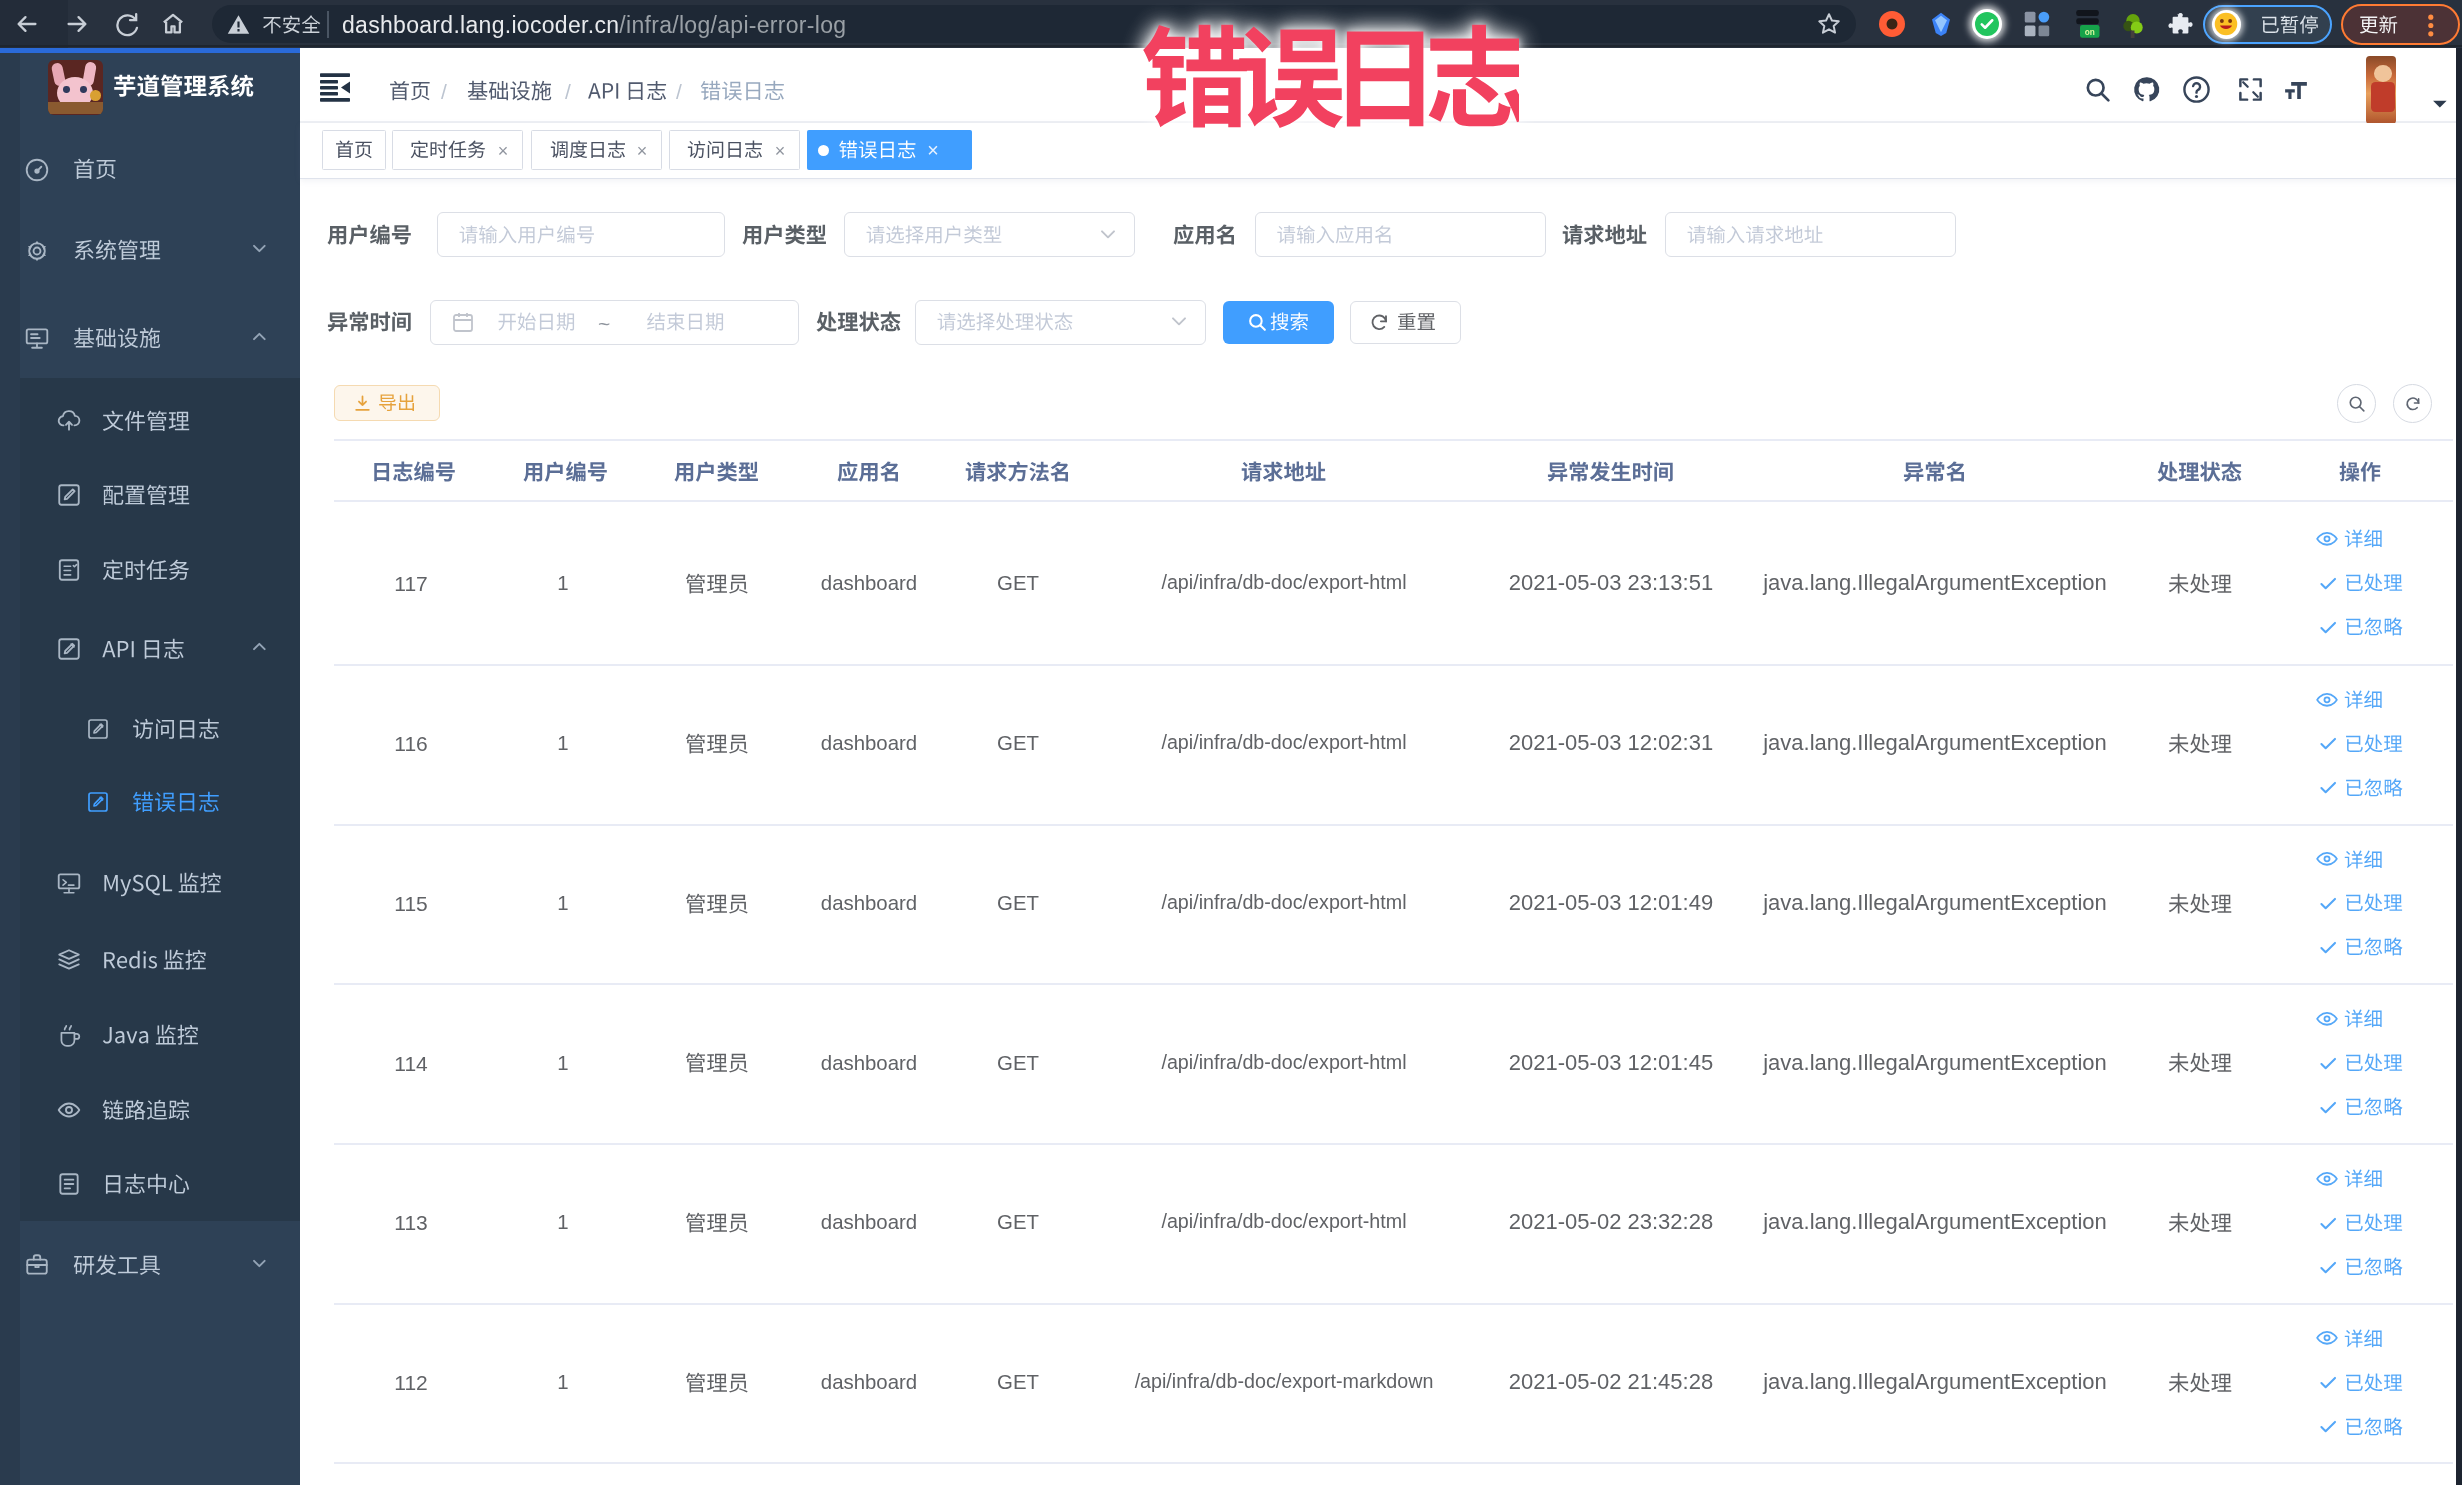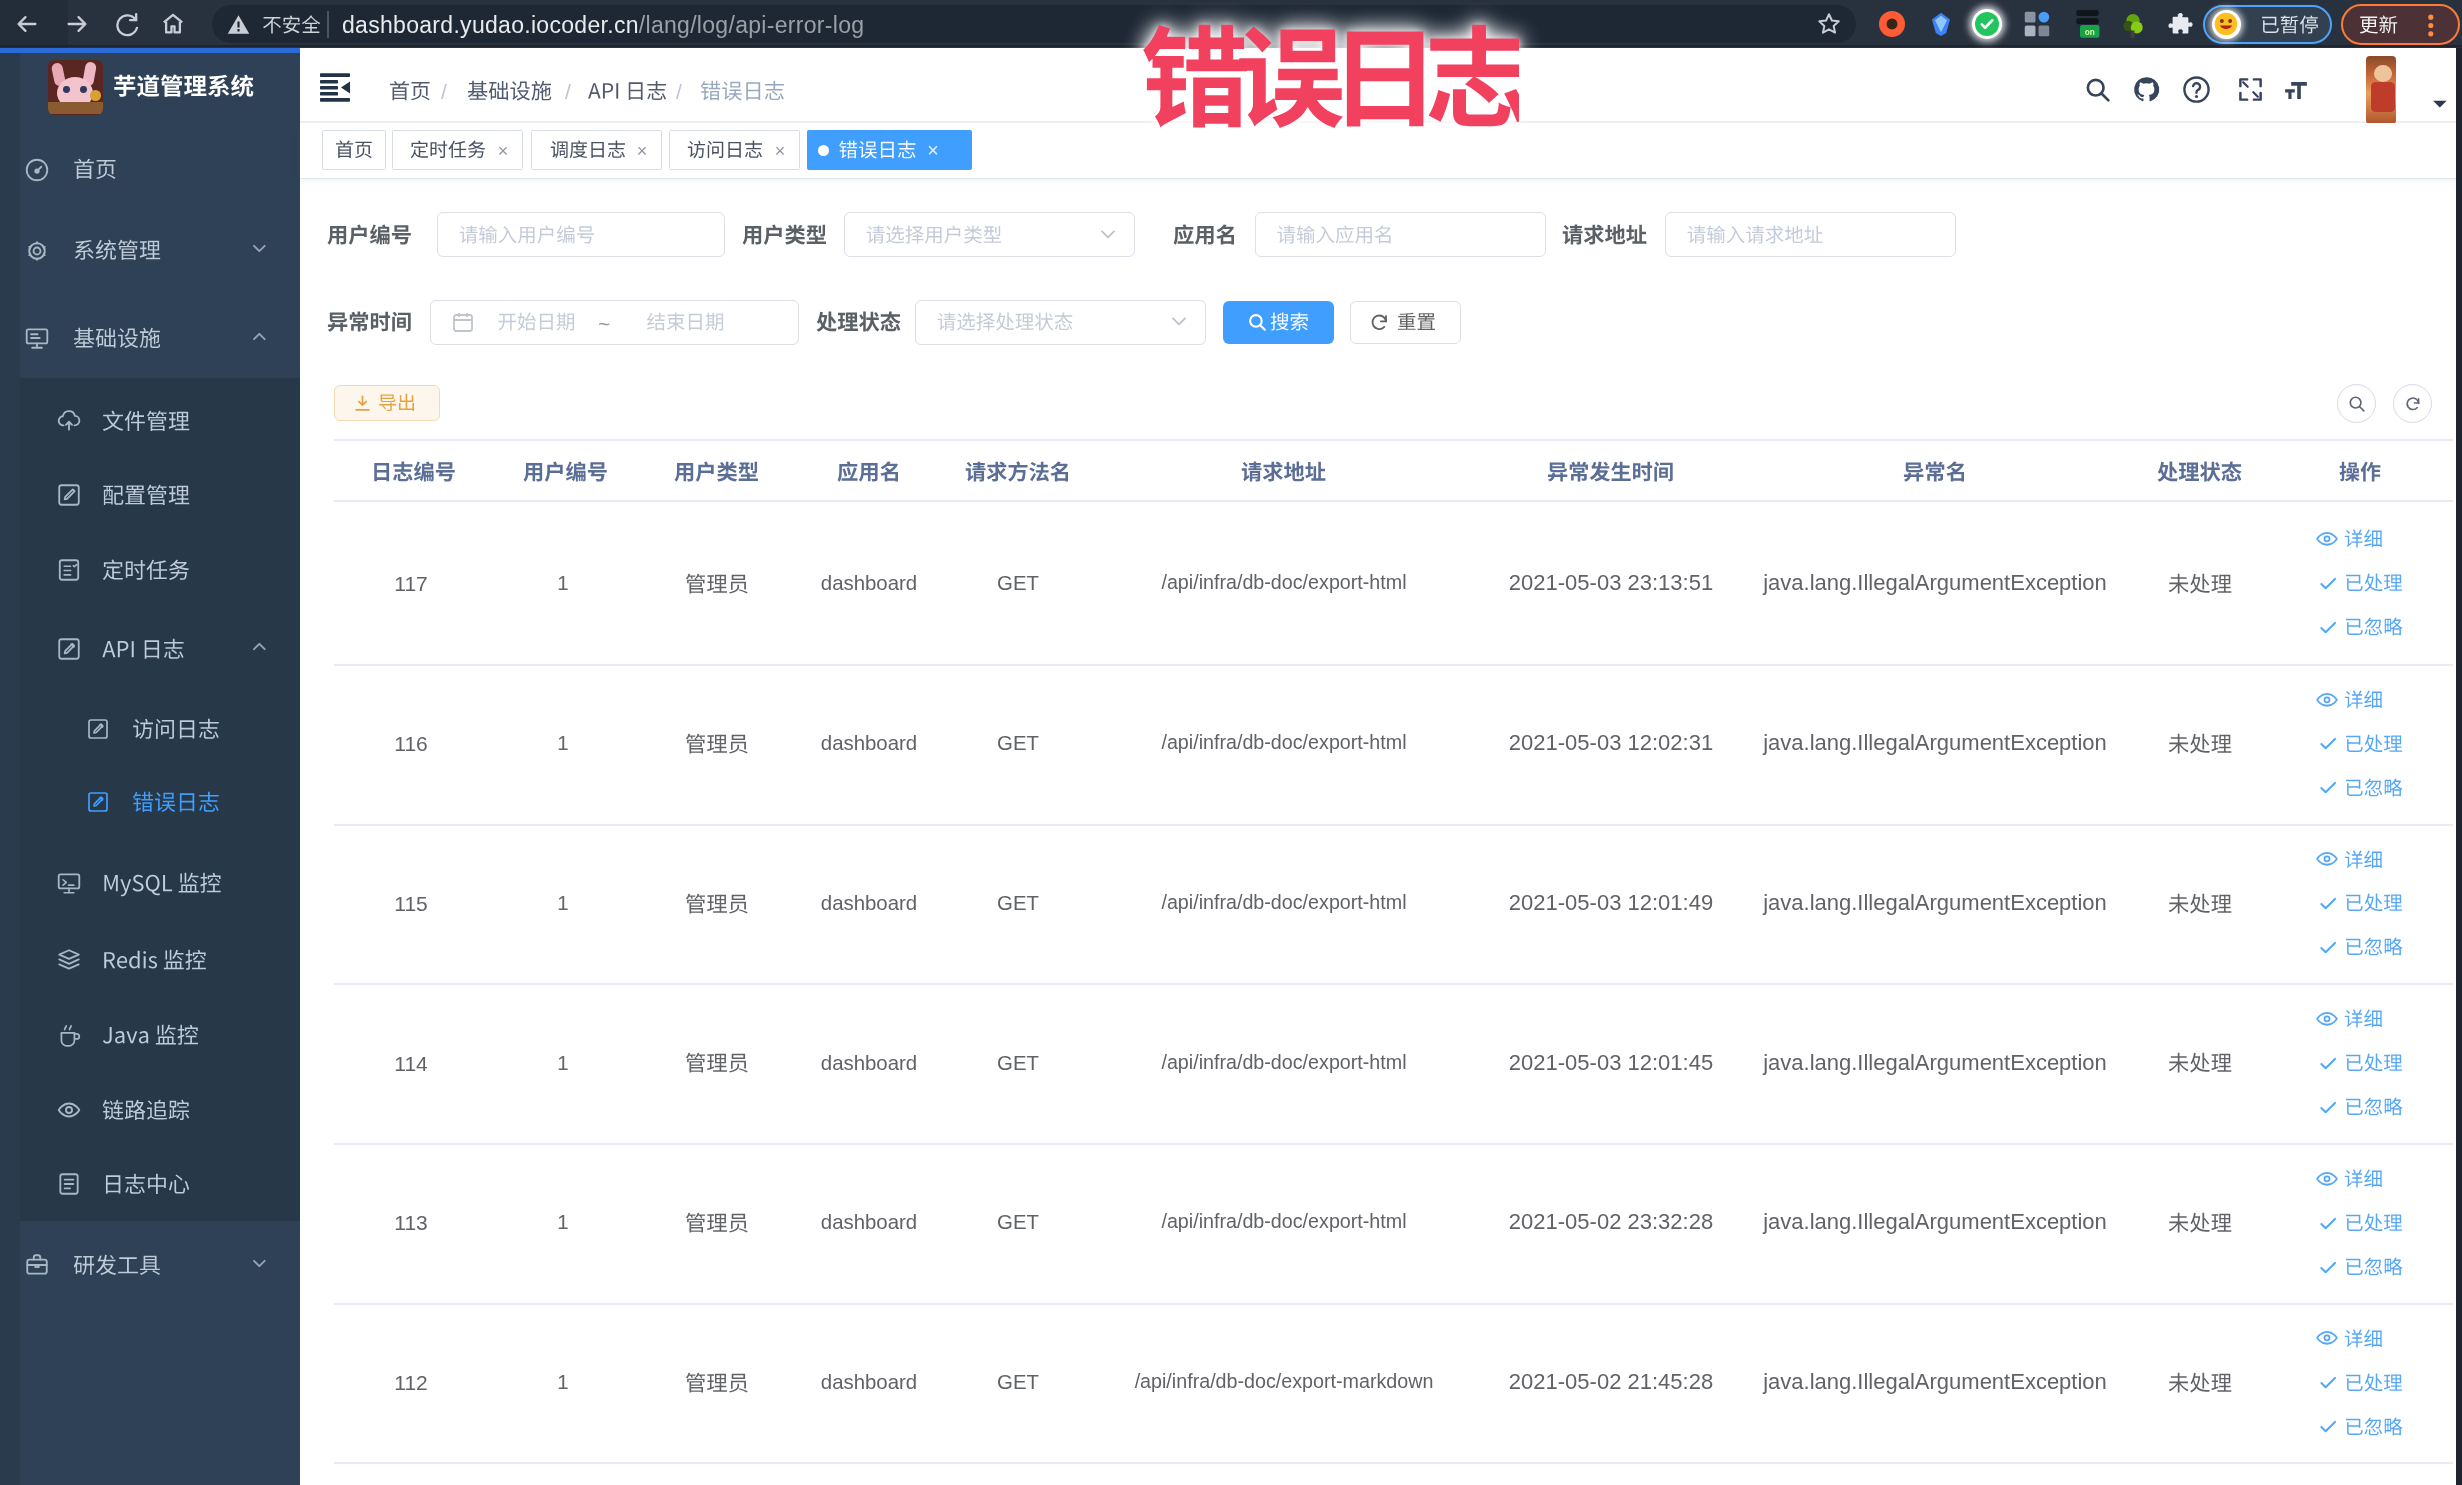--- a/index.html
+++ b/index.html
@@ -1101,22 +1101,22 @@
     </svg>
     <svg class="tr wm" style="left:1141px;top:16.7px;filter:drop-shadow(0 0 10.6px rgba(255,255,255,.95)) drop-shadow(0 0 4.5px rgba(255,255,255,.9));" width="378" height="134" viewBox="0 0 500 177">
       <g transform="translate(0,133.4) scale(0.145000,-0.145000)" fill="#f2415f">
         <use href="#gb130" x="0"></use>
         <use href="#gb131" x="862"></use>
         <use href="#gb116" x="1724"></use>
         <use href="#gb117" x="2586"></use>
       </g>
     </svg>
 <div class="lt " style="left:342px;top:25px;font-size:23px;color:#e8eaed;letter-spacing:0.3px;">
-      <span style="color:#e8eaed">dashboard.yudao.iocoder.cn</span>
-      <span style="color:#9aa0a6">/lang/log/api-error-log</span>
+      <span style="color:#e8eaed">dashboard.lang.iocoder.cn</span>
+      <span style="color:#9aa0a6">/infra/log/api-error-log</span>
     </div>
     <div class="lt " style="left:441px;top:91px;font-size:21px;color:#bcc4d0;">/</div>
     <div class="lt " style="left:565px;top:91px;font-size:21px;color:#bcc4d0;">/</div>
     <div class="lt " style="left:676px;top:91px;font-size:21px;color:#bcc4d0;">/</div>
     <div class="lt " style="left:503px;top:151px;font-size:18px;color:#90959f;transform:translateX(-50%);">×</div>
     <div class="lt " style="left:642px;top:151px;font-size:18px;color:#90959f;transform:translateX(-50%);">×</div>
     <div class="lt " style="left:780px;top:151px;font-size:18px;color:#90959f;transform:translateX(-50%);">×</div>
     <div class="lt " style="left:933px;top:151px;font-size:19.7px;color:#e8f2ff;transform:translateX(-50%);">×</div>
     <div class="lt " style="left:598px;top:323px;font-size:21px;color:#8f959e;">~</div>
     <div class="lt " style="left:411px;top:583px;font-size:21px;color:#606266;transform:translateX(-50%);">117</div>

